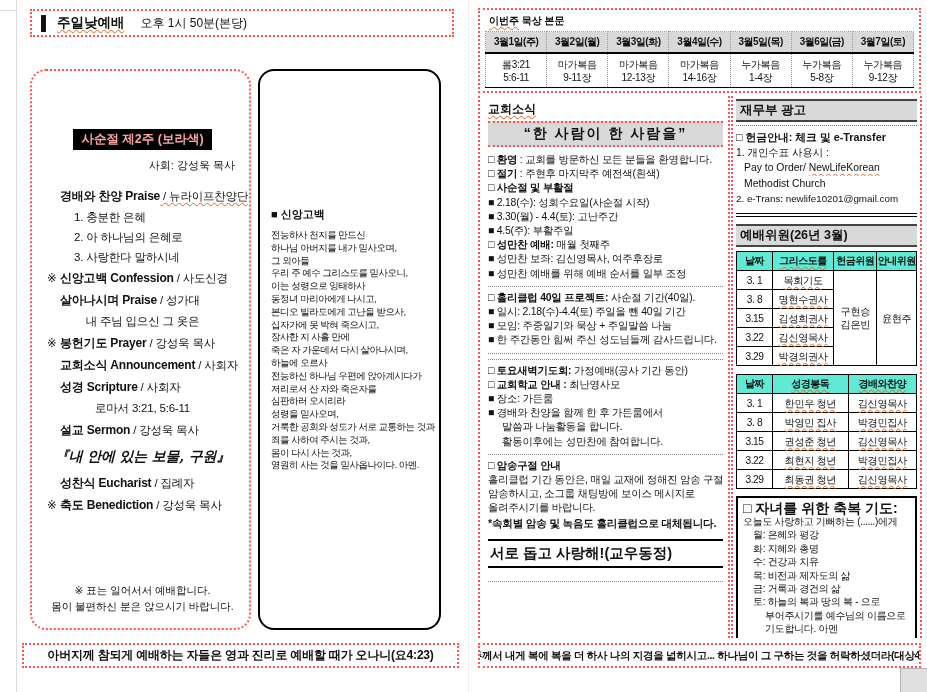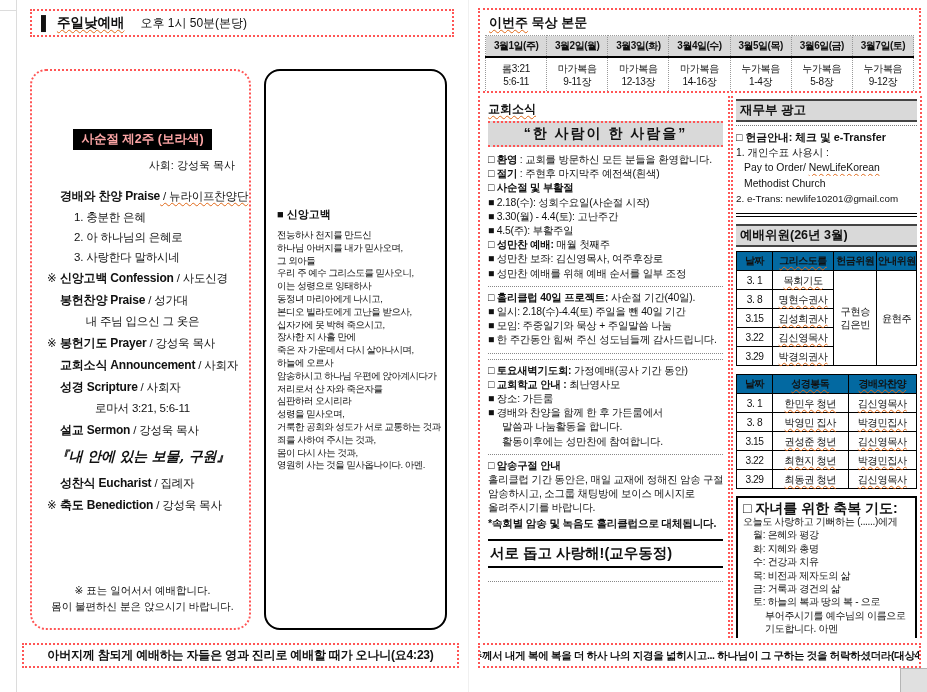--- a/index.html
+++ b/index.html
@@ -37,34 +37,34 @@
   .wl { font-size:11.5px; line-height:22px; padding-left:16px; white-space:nowrap; letter-spacing:-0.2px; }
   .wl b { font-size:12px; }
   .wl .star { display:inline-block; width:13px; margin-left:-13px; }
   .wl.sub { padding-left:30px; line-height:20px; }
   .wl.center { text-align:center; padding-left:0; line-height:21px; }
   .wl.sermon { text-align:center; padding-left:0; font-family:"DejaVu Serif","Liberation Serif",serif;
     font-weight:bold; font-style:italic; font-size:14px; line-height:30px; }
   .wl.wvr .rest { text-decoration: underline wavy #e06818 1px; text-underline-offset:2px; }
   .order-foot { margin-top:auto; text-align:center; font-size:10.5px; line-height:16px; }
 
-  .creed-box { left:264px; top:69px; width:183px; height:561px;
+  .creed-box { left:258px; top:69px; width:183px; height:561px;
     border:2px solid #000; border-radius:16px; padding:136px 6px 0 11px; overflow:hidden; }
   .creed-title { font-weight:bold; font-size:11px; margin-bottom:7px; }
   .creed-line { font-size:9.5px; line-height:12.8px; white-space:nowrap; letter-spacing:-0.5px; }
 
   .page-footer { height:25px; border:2px dotted #f55; display:flex; align-items:center;
     justify-content:center; font-weight:bold; overflow:hidden; white-space:nowrap; }
   .footer-left { left:22px; top:643px; width:437px; font-size:12px; letter-spacing:-0.2px; }
   .footer-right { left:478px; top:643px; width:443px; font-size:10.5px; letter-spacing:-0.3px; }
 
   
   .meditation-box { left:478px; top:8px; width:443px; height:85px;
     border:2px dotted #f55; padding:3px 5px; overflow:hidden; }
-  .med-title { font-weight:bold; font-size:13px; margin:1px 0 3px 4px; }
+  .med-title { font-weight:bold; font-size:10px; margin:1px 0 3px 4px; }
   .med-table { width:100%; border-collapse:collapse; table-layout:fixed; }
   .med-table th { background:#d9d9d9; font-size:10px; font-weight:bold;
     border:1px dotted #999; border-bottom:2px solid #000; padding:3px 0; letter-spacing:-0.5px; }
   .med-table td { font-size:10px; text-align:center; border:1px dotted #999; border-bottom:1.5px solid #000;
     padding:4px 0 3px; white-space:pre-line; line-height:13px; letter-spacing:-0.3px; }
 
   .news-col { left:478px; top:96px; width:252px; height:542px;
     border-left:2px dotted #f55; border-right:2px dotted #f55;
     padding:3px 5px 0 8px; overflow:hidden; }
   .news-title { font-weight:bold; font-size:12px; display:inline-block; margin-bottom:3px; }
@@ -83,21 +83,21 @@
     padding:3px 3px 0 3px; overflow:hidden; }
   .col-bar { background:#d9d9d9; border-top:2px solid #444; border-bottom:2px solid #444;
     font-weight:bold; font-size:12.5px; padding:1px 4px; white-space:nowrap; overflow:hidden; }
   .dsep { border-top:1px dotted #777; height:0; margin:3px 0 4px; }
   .fl { font-size:10.4px; line-height:15.2px; white-space:nowrap; overflow:hidden; }
   .fl b { font-size:10.8px; }
   .fl.ind { padding-left:8px; }
   .fl.small { font-size:9.8px; }
   .dbl { border-top:1px solid #000; border-bottom:1px solid #000; height:4px; margin:7px 0; }
   .cmt-table { width:100%; border-collapse:collapse; table-layout:fixed; margin-top:4px; }
-  .cmt-table th { border:1px solid #000; background:#0369a1; font-size:10px; font-weight:bold;
+  .cmt-table th { border:1px solid #000; background:#5eead4; font-size:10px; font-weight:bold;
     padding:2px 0; letter-spacing:-0.5px; }
   .cmt-table td { border:1px solid #000; font-size:10.2px; text-align:center; padding:2.5px 0;
     letter-spacing:-0.4px; white-space:pre-line; line-height:13px; }
   .bless-box { border:2px solid #000; margin-top:7px; padding:3px 4px 4px 5px; overflow:hidden; }
   .bless-title { font-weight:bold; font-size:14px; line-height:14px; white-space:nowrap; }
   .bl { font-size:10px; line-height:13.4px; white-space:nowrap; overflow:hidden; letter-spacing:-0.3px; }
   .bl.in { padding-left:10px; }
   .bl.in2 { padding-left:22px; }
 </style>
 </head>
@@ -117,21 +117,21 @@
 <div class="abs order-box">
   <div class="season-badge">사순절 제2주 (보라색)</div>
   <div class="moderator">사회: 강성욱 목사</div>
   <div>
 
   <div class="wl wvr"><span class="star"></span><b>경배와 찬양 Praise</b><span class="rest"> / 뉴라이프찬양단</span><span class="ct"></span></div>
       <div class="wl sub"><span class="star"></span><b></b><span class="rest"></span><span class="ct">1. 충분한 은혜</span></div>
       <div class="wl sub"><span class="star"></span><b></b><span class="rest"></span><span class="ct">2. 아 하나님의 은혜로</span></div>
       <div class="wl sub"><span class="star"></span><b></b><span class="rest"></span><span class="ct">3. 사랑한다 말하시네</span></div>
       <div class="wl main"><span class="star">※</span><b>신앙고백 Confession</b><span class="rest"> / 사도신경</span><span class="ct"></span></div>
-      <div class="wl main"><span class="star"></span><b>봉헌찬양 Praise</b><span class="rest"> / 성가대</span><span class="ct"></span></div>
+      <div class="wl main"><span class="star"></span><b>살아나시며 Praise</b><span class="rest"> / 성가대</span><span class="ct"></span></div>
       <div class="wl center"><span class="star"></span><b></b><span class="rest"></span><span class="ct">내 주님 입으신 그 옷은</span></div>
       <div class="wl main"><span class="star">※</span><b>봉헌기도 Prayer</b><span class="rest"> / 강성욱 목사</span><span class="ct"></span></div>
       <div class="wl main"><span class="star"></span><b>교회소식 Announcement</b><span class="rest"> / 사회자</span><span class="ct"></span></div>
       <div class="wl main"><span class="star"></span><b>성경 Scripture</b><span class="rest"> / 사회자</span><span class="ct"></span></div>
       <div class="wl center"><span class="star"></span><b></b><span class="rest"></span><span class="ct">로마서 3:21, 5:6-11</span></div>
       <div class="wl main"><span class="star"></span><b>설교 Sermon</b><span class="rest"> / 강성욱 목사</span><span class="ct"></span></div>
       <div class="wl sermon"><span class="star"></span><b></b><span class="rest"></span><span class="ct">『내 안에 있는 보물, 구원』</span></div>
       <div class="wl main"><span class="star"></span><b>성찬식 Eucharist</b><span class="rest"> / 집례자</span><span class="ct"></span></div>
       <div class="wl main"><span class="star">※</span><b>축도 Benediction</b><span class="rest"> / 강성욱 목사</span><span class="ct"></span></div>
     </div>
@@ -149,21 +149,21 @@
       <div class="creed-line">하나님 아버지를 내가 믿사오며,</div>
       <div class="creed-line">그 외아들</div>
       <div class="creed-line">우리 주 예수 그리스도를 믿사오니,</div>
       <div class="creed-line">이는 성령으로 잉태하사</div>
       <div class="creed-line">동정녀 마리아에게 나시고,</div>
       <div class="creed-line">본디오 빌라도에게 고난을 받으사,</div>
       <div class="creed-line">십자가에 못 박혀 죽으시고,</div>
       <div class="creed-line">장사한 지 사흘 만에</div>
       <div class="creed-line">죽은 자 가운데서 다시 살아나시며,</div>
       <div class="creed-line">하늘에 오르사</div>
-      <div class="creed-line">암송하시고 하나님 우편에 앉아계시다가</div>
+      <div class="creed-line">전능하신 하나님 우편에 앉아계시다가</div>
       <div class="creed-line">저리로서 산 자와 죽은자를</div>
       <div class="creed-line">심판하러 오시리라</div>
       <div class="creed-line">성령을 믿사오며,</div>
       <div class="creed-line">거룩한 공회와 성도가 서로 교통하는 것과</div>
       <div class="creed-line">죄를 사하여 주시는 것과,</div>
       <div class="creed-line">몸이 다시 사는 것과,</div>
       <div class="creed-line">영원히 사는 것을 믿사옵나이다. 아멘.</div>
     </div>
 </div>
 

